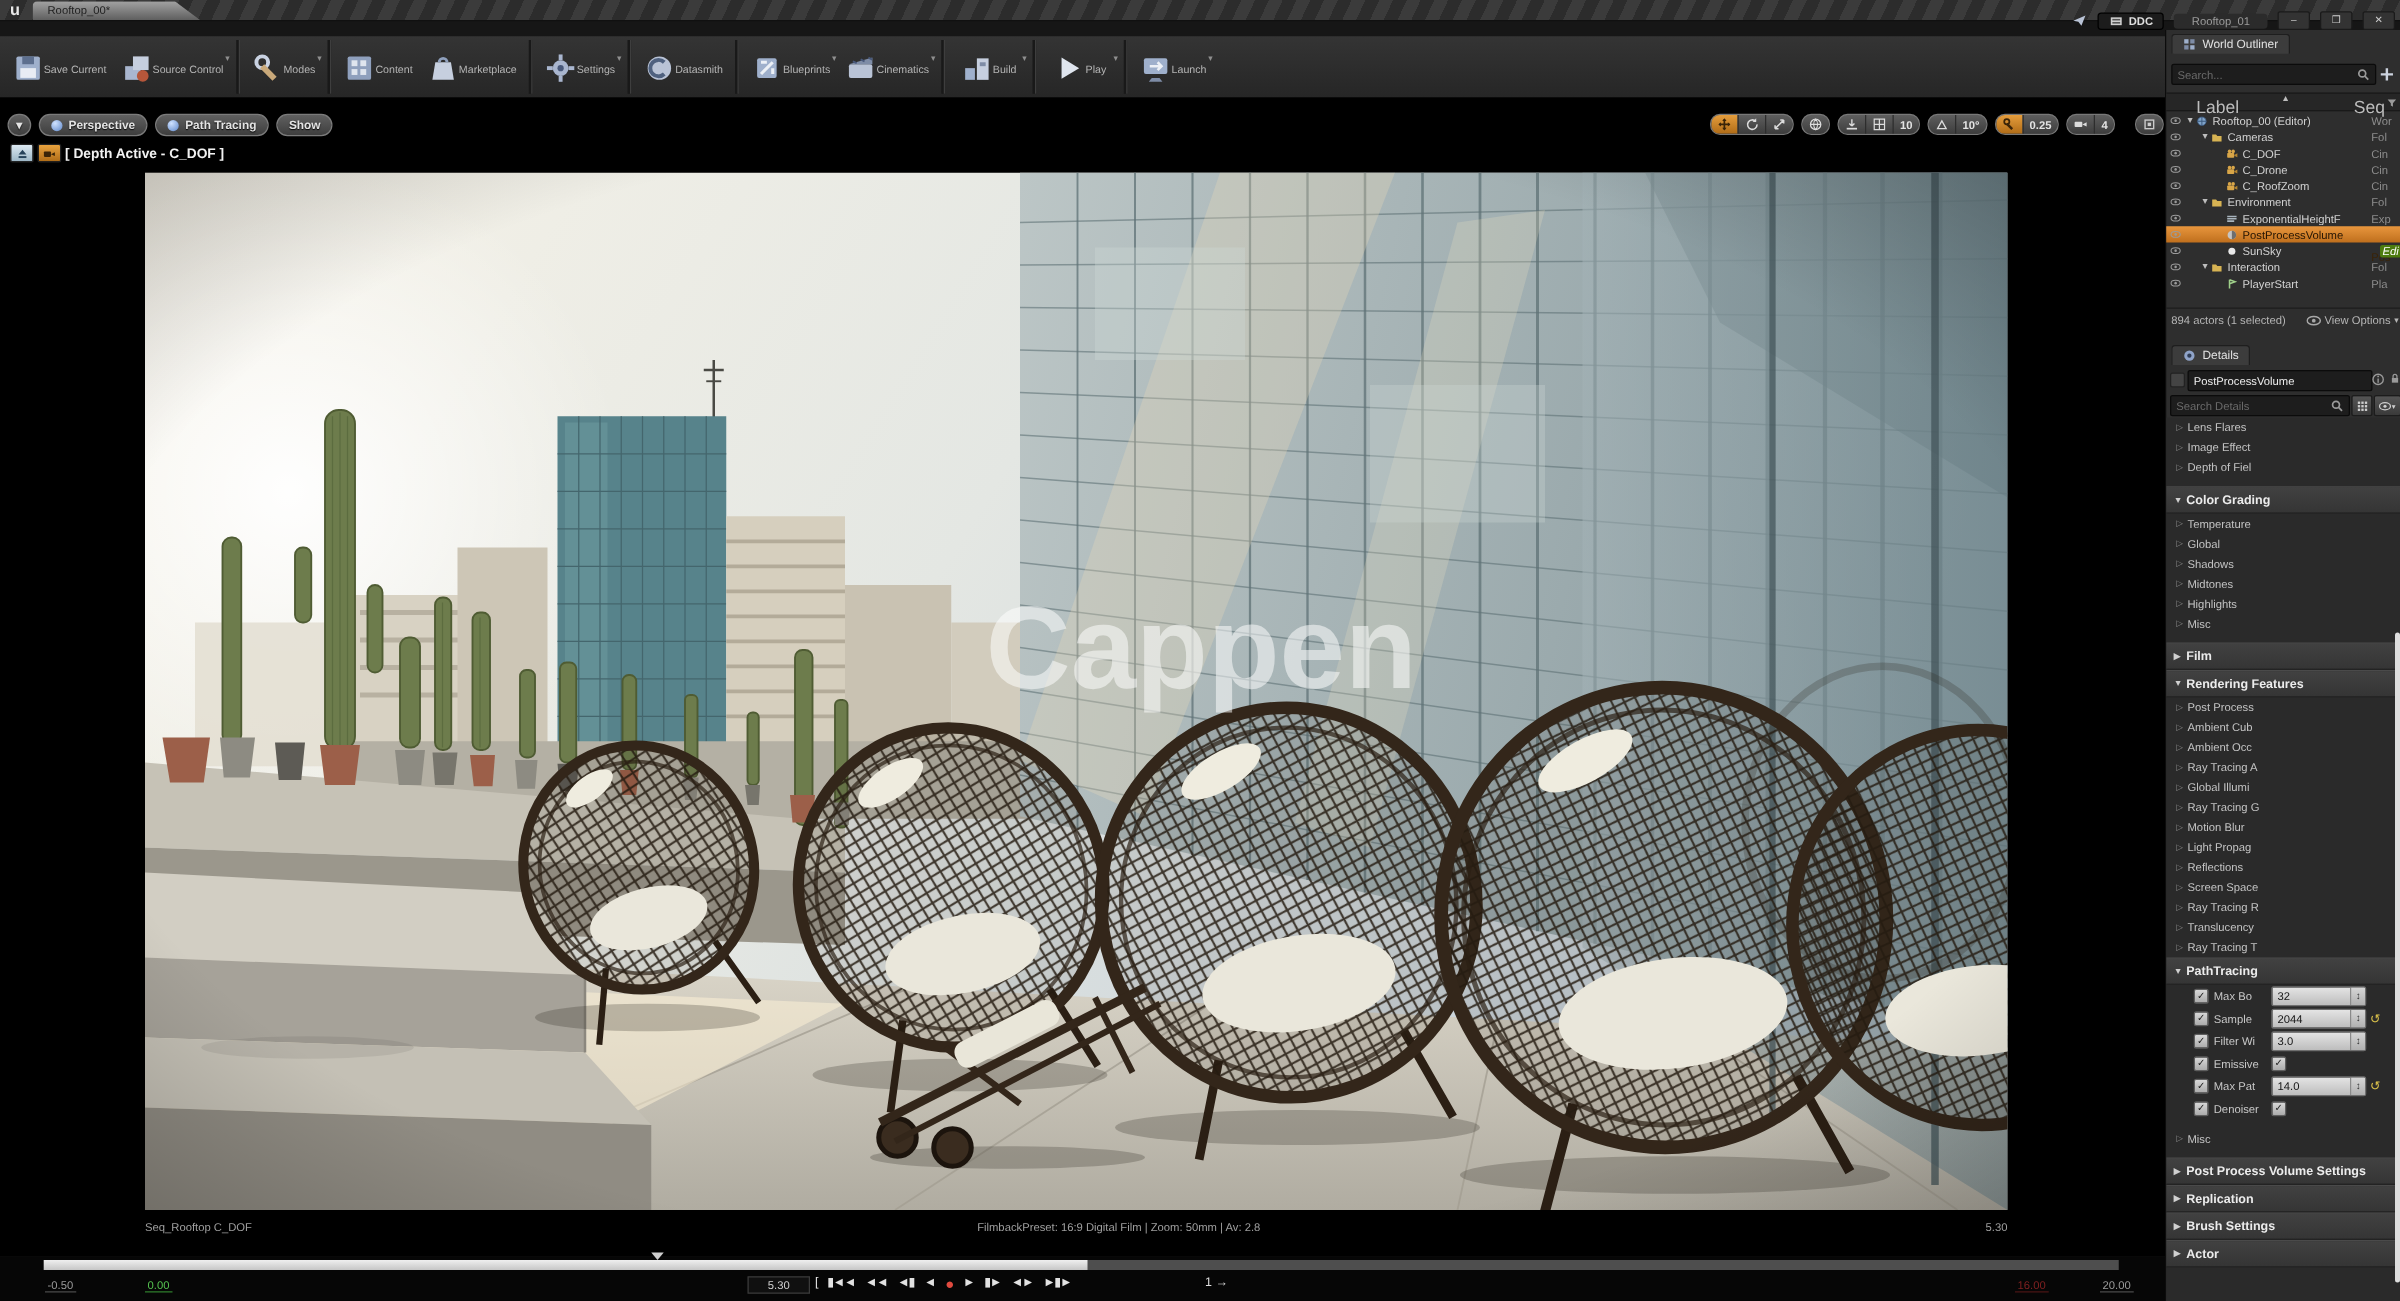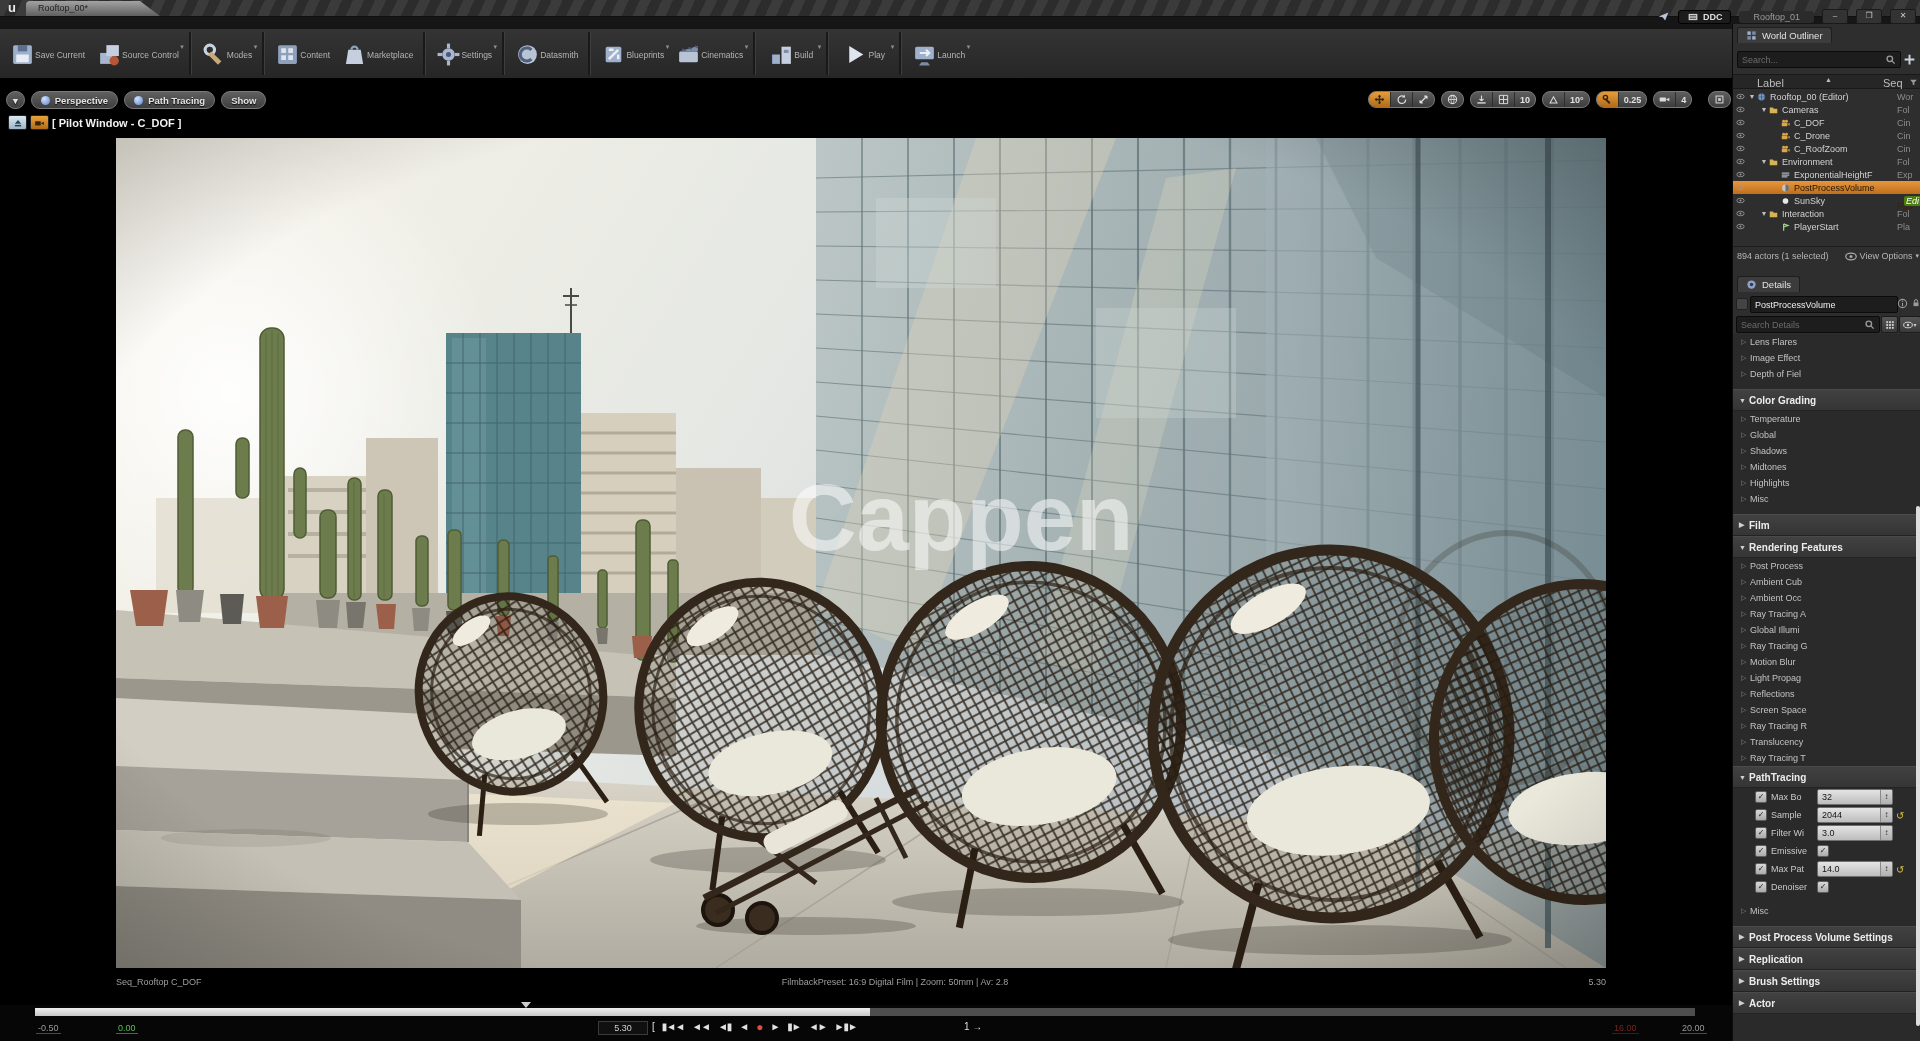--- a/index.html
+++ b/index.html
@@ -123,21 +123,21 @@
   .cb{width:10px;height:10px;background:linear-gradient(#d8d8d8,#ababab);border:1px solid #5e5e5e;
     border-radius:2px;color:#1e1e1e;font-size:8px;line-height:10px;text-align:center;margin-right:4px;flex:none;}
   .dspin .plabel{width:46px;overflow:hidden;flex:none;}
   .spinbox{display:flex;align-items:center;width:74px;height:14px;
     background:linear-gradient(#e4e4e4,#bdbdbd);border:1px solid #6f6f6f;border-radius:2px;overflow:hidden;}
   .spinbox .val{flex:1;color:#161616;padding-left:4px;font-size:9px;}
   .spinbox .updn{width:11px;height:100%;border-left:1px solid #8a8a8a;color:#2c2c2c;font-size:8px;
     line-height:13px;text-align:center;background:linear-gradient(#d6d6d6,#b0b0b0);}
   .reset{color:#d9c04a;font-size:10px;margin-left:3px;}
   #d-scroll{position:absolute;right:1px;top:482px;width:4px;height:520px;background:#dedede;border-radius:2px;}
-  .hdr-lbl{position:absolute;font-size:11px;color:#bdbdbd;}
+  .hdr-lbl{position:absolute;font-size:14px;color:#bdbdbd;}
 </style>
 </head>
 <body>
 
 <div id="app">
 
   <div id="titlebar">
     <div id="ulogo">u</div>
     <div id="leveltab">Rooftop_00*</div>
     <div id="tbright">
@@ -696,21 +696,21 @@
           </span>
         </span>
       <span class="pbtn orange">
           <span class="icon" style="width:11px;height:10px">
             <svg viewBox="0 0 16 16">
               <rect x="1" y="5" width="9" height="7" rx="1" fill="#3a2408"></rect>
               <path d="M10 8.5l5-2.5v5z" fill="#3a2408"></path>
             </svg>
           </span>
         </span>
-      <span class="pilot-label">[ Pilot Window - C_DOF ]</span>
+      <span class="pilot-label">[ Depth Active - C_DOF ]</span>
     </div>
 
     <div class="vp-info">
       <span>Seq_Rooftop C_DOF</span>
       <span>FilmbackPreset: 16:9 Digital Film | Zoom: 50mm | Av: 2.8</span>
       <span>5.30</span>
     </div>
   </div>
 
   <div id="sequencer">

